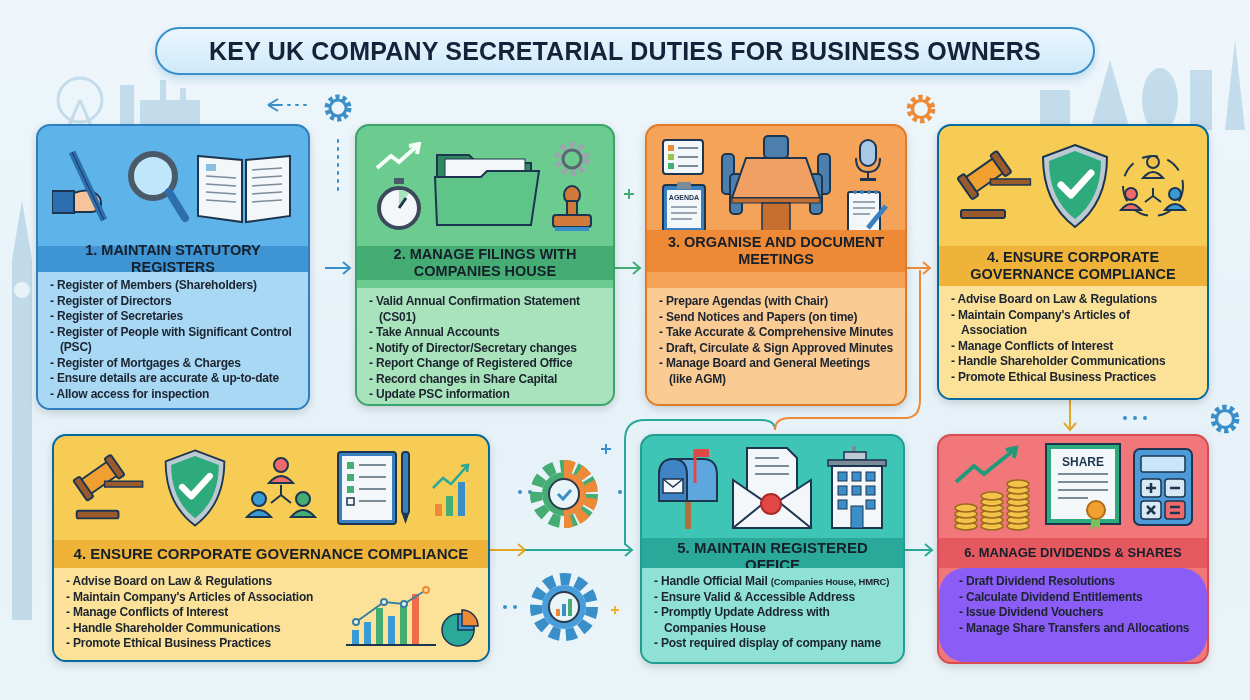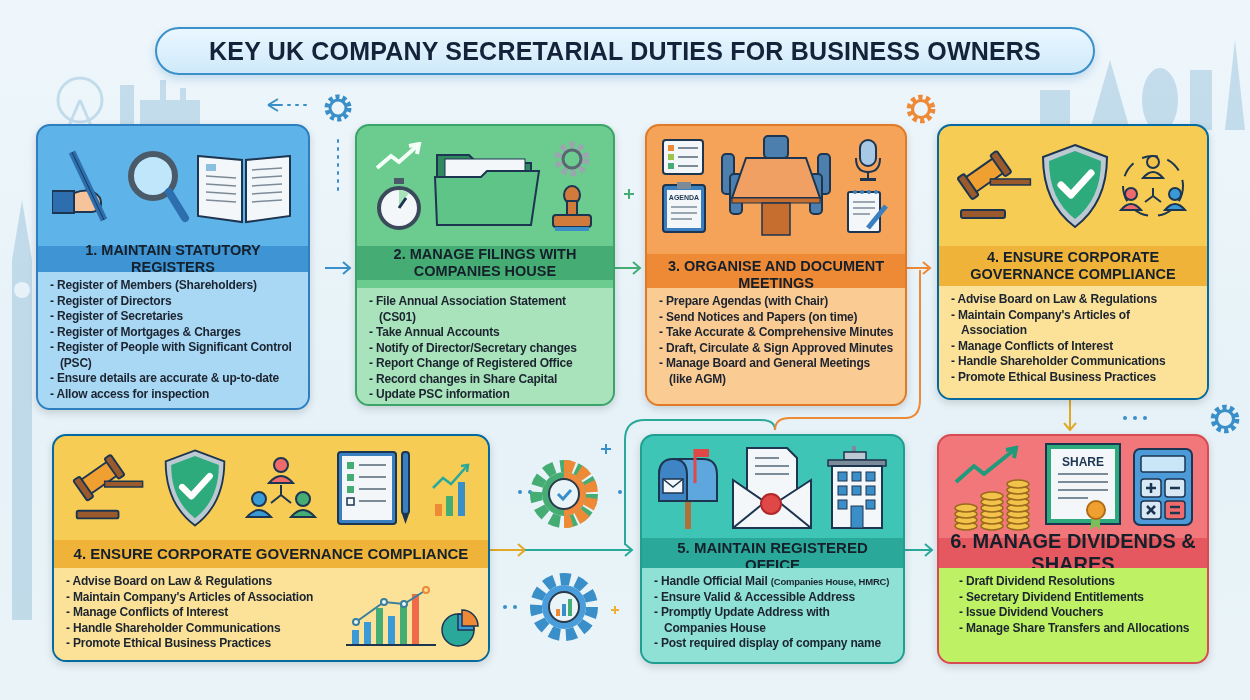--- a/index.html
+++ b/index.html
@@ -52,21 +52,21 @@
   .orange .hdr { background: #ee8a36; }
   .orange .body { background: #fbcb94; }
   .yellow { background: #f7cc55; border: 2px solid #0369a1; }
   .yellow .hdr { background: #eeb338; }
   .yellow .body { background: #fbe298; }
   .teal { background: #3fc5b6; border: 2px solid #1f9f91; }
   .teal .hdr { background: #2aa89a; }
   .teal .body { background: #8fe1d6; }
   .red { background: #f2777b; border: 2px solid #d84b52; }
   .red .hdr { background: #e55860; }
-  .red .body { background: #bef264; }
+  .red .body { background: #8b5cf6; border-radius: 26px; }
 
   .connector { position: absolute; }
   .deco { position: absolute; }
 </style>
 </head>
 <body>
 
 <svg class="skyline" style="left:50px;top:70px;" width="190" height="60" viewBox="0 0 190 60">
   <circle cx="30" cy="30" r="22" fill="none" stroke="#7aaed0" stroke-width="3"></circle>
   <line x1="30" y1="30" x2="18" y2="58" stroke="#7aaed0" stroke-width="3"></line>
@@ -194,22 +194,22 @@
       </g>
       <rect x="12" y="18" width="10" height="7" fill="#8bbfe0"></rect>
     </svg>
   </div>
   <div class="hdr" style="top:120px;height:26px;">1. MAINTAIN STATUTORY REGISTERS</div>
   <div class="body" style="top:146px;">
     <ul>
       <li>Register of Members (Shareholders)</li>
       <li>Register of Directors</li>
       <li>Register of Secretaries</li>
+      <li>Register of People with Significant Control (PSC)</li>
       <li>Register of Mortgages &amp; Charges</li>
-      <li>Register of People with Significant Control (PSC)</li>
       <li>Ensure details are accurate &amp; up-to-date</li>
       <li>Allow access for inspection</li>
     </ul>
   </div>
 </div>
 
 <div class="panel green" style="left:355px;top:124px;width:260px;height:282px;">
   <div class="art" style="height:120px;">
     <div style="display:flex;flex-direction:column;align-items:center;gap:4px;">
       <svg width="48" height="30" viewBox="0 0 48 30">
@@ -237,21 +237,21 @@
         <ellipse cx="23" cy="10" rx="8" ry="9" fill="#d07a3c" stroke="#1c3550" stroke-width="2"></ellipse>
         <rect x="18" y="16" width="10" height="16" fill="#d07a3c" stroke="#1c3550" stroke-width="2"></rect>
         <rect x="4" y="30" width="38" height="12" rx="3" fill="#d07a3c" stroke="#1c3550" stroke-width="2"></rect>
         <rect x="6" y="42" width="34" height="4" fill="#3a8fc9"></rect>
       </svg>
     </div>
   </div>
   <div class="hdr" style="top:120px;height:34px;">2. MANAGE FILINGS WITH COMPANIES HOUSE</div>
   <div class="body" style="top:162px;">
     <ul>
-      <li>File Annual Association Statement (CS01)</li>
+      <li>Valid Annual Confirmation Statement (CS01)</li>
       <li>Take Annual Accounts</li>
       <li>Notify of Director/Secretary changes</li>
       <li>Report Change of Registered Office</li>
       <li>Record changes in Share Capital</li>
       <li>Update PSC information</li>
     </ul>
   </div>
 </div>
 
 <div class="panel orange" style="left:645px;top:124px;width:262px;height:282px;">
@@ -307,21 +307,21 @@
           </g>
         <g stroke="#7c8b98" stroke-width="1.5">
             <line x1="7" y1="14" x2="29" y2="14"></line>
             <line x1="7" y1="20" x2="29" y2="20"></line>
             <line x1="7" y1="26" x2="24" y2="26"></line>
           </g>
         <line x1="40" y1="18" x2="22" y2="40" stroke="#3a7fbf" stroke-width="5"></line>
       </svg>
     </div>
   </div>
-  <div class="hdr" style="top:128px;height:42px;">3. ORGANISE AND DOCUMENT MEETINGS</div>
+  <div class="hdr" style="top:104px;height:42px;">3. ORGANISE AND DOCUMENT MEETINGS</div>
   <div class="body" style="top:162px;">
     <ul>
       <li>Prepare Agendas (with Chair)</li>
       <li>Send Notices and Papers (on time)</li>
       <li>Take Accurate &amp; Comprehensive Minutes</li>
       <li>Draft, Circulate &amp; Sign Approved Minutes</li>
       <li>Manage Board and General Meetings (like AGM)</li>
     </ul>
   </div>
 </div>
@@ -554,22 +554,22 @@
         <line x1="14" y1="41" x2="24" y2="41"></line>
           <line x1="19" y1="36" x2="19" y2="46"></line>
         <line x1="38" y1="41" x2="48" y2="41"></line>
         <line x1="15" y1="59" x2="23" y2="67"></line>
           <line x1="23" y1="59" x2="15" y2="67"></line>
         <line x1="38" y1="60" x2="48" y2="60"></line>
           <line x1="38" y1="66" x2="48" y2="66"></line>
       </g>
     </svg>
   </div>
-  <div class="hdr" style="top:102px;height:30px;font-size:20px;">6. MANAGE DIVIDENDS &amp; SHARES</div>
+  <div class="hdr" style="top:102px;height:30px;font-size:13px;">6. MANAGE DIVIDENDS &amp; SHARES</div>
   <div class="body" style="top:132px;padding-left:20px;">
     <ul>
       <li>Draft Dividend Resolutions</li>
-      <li>Secretary Dividend Entitlements</li>
+      <li>Calculate Dividend Entitlements</li>
       <li>Issue Dividend Vouchers</li>
       <li>Manage Share Transfers and Allocations</li>
     </ul>
   </div>
 </div>
 
 </body></html>

